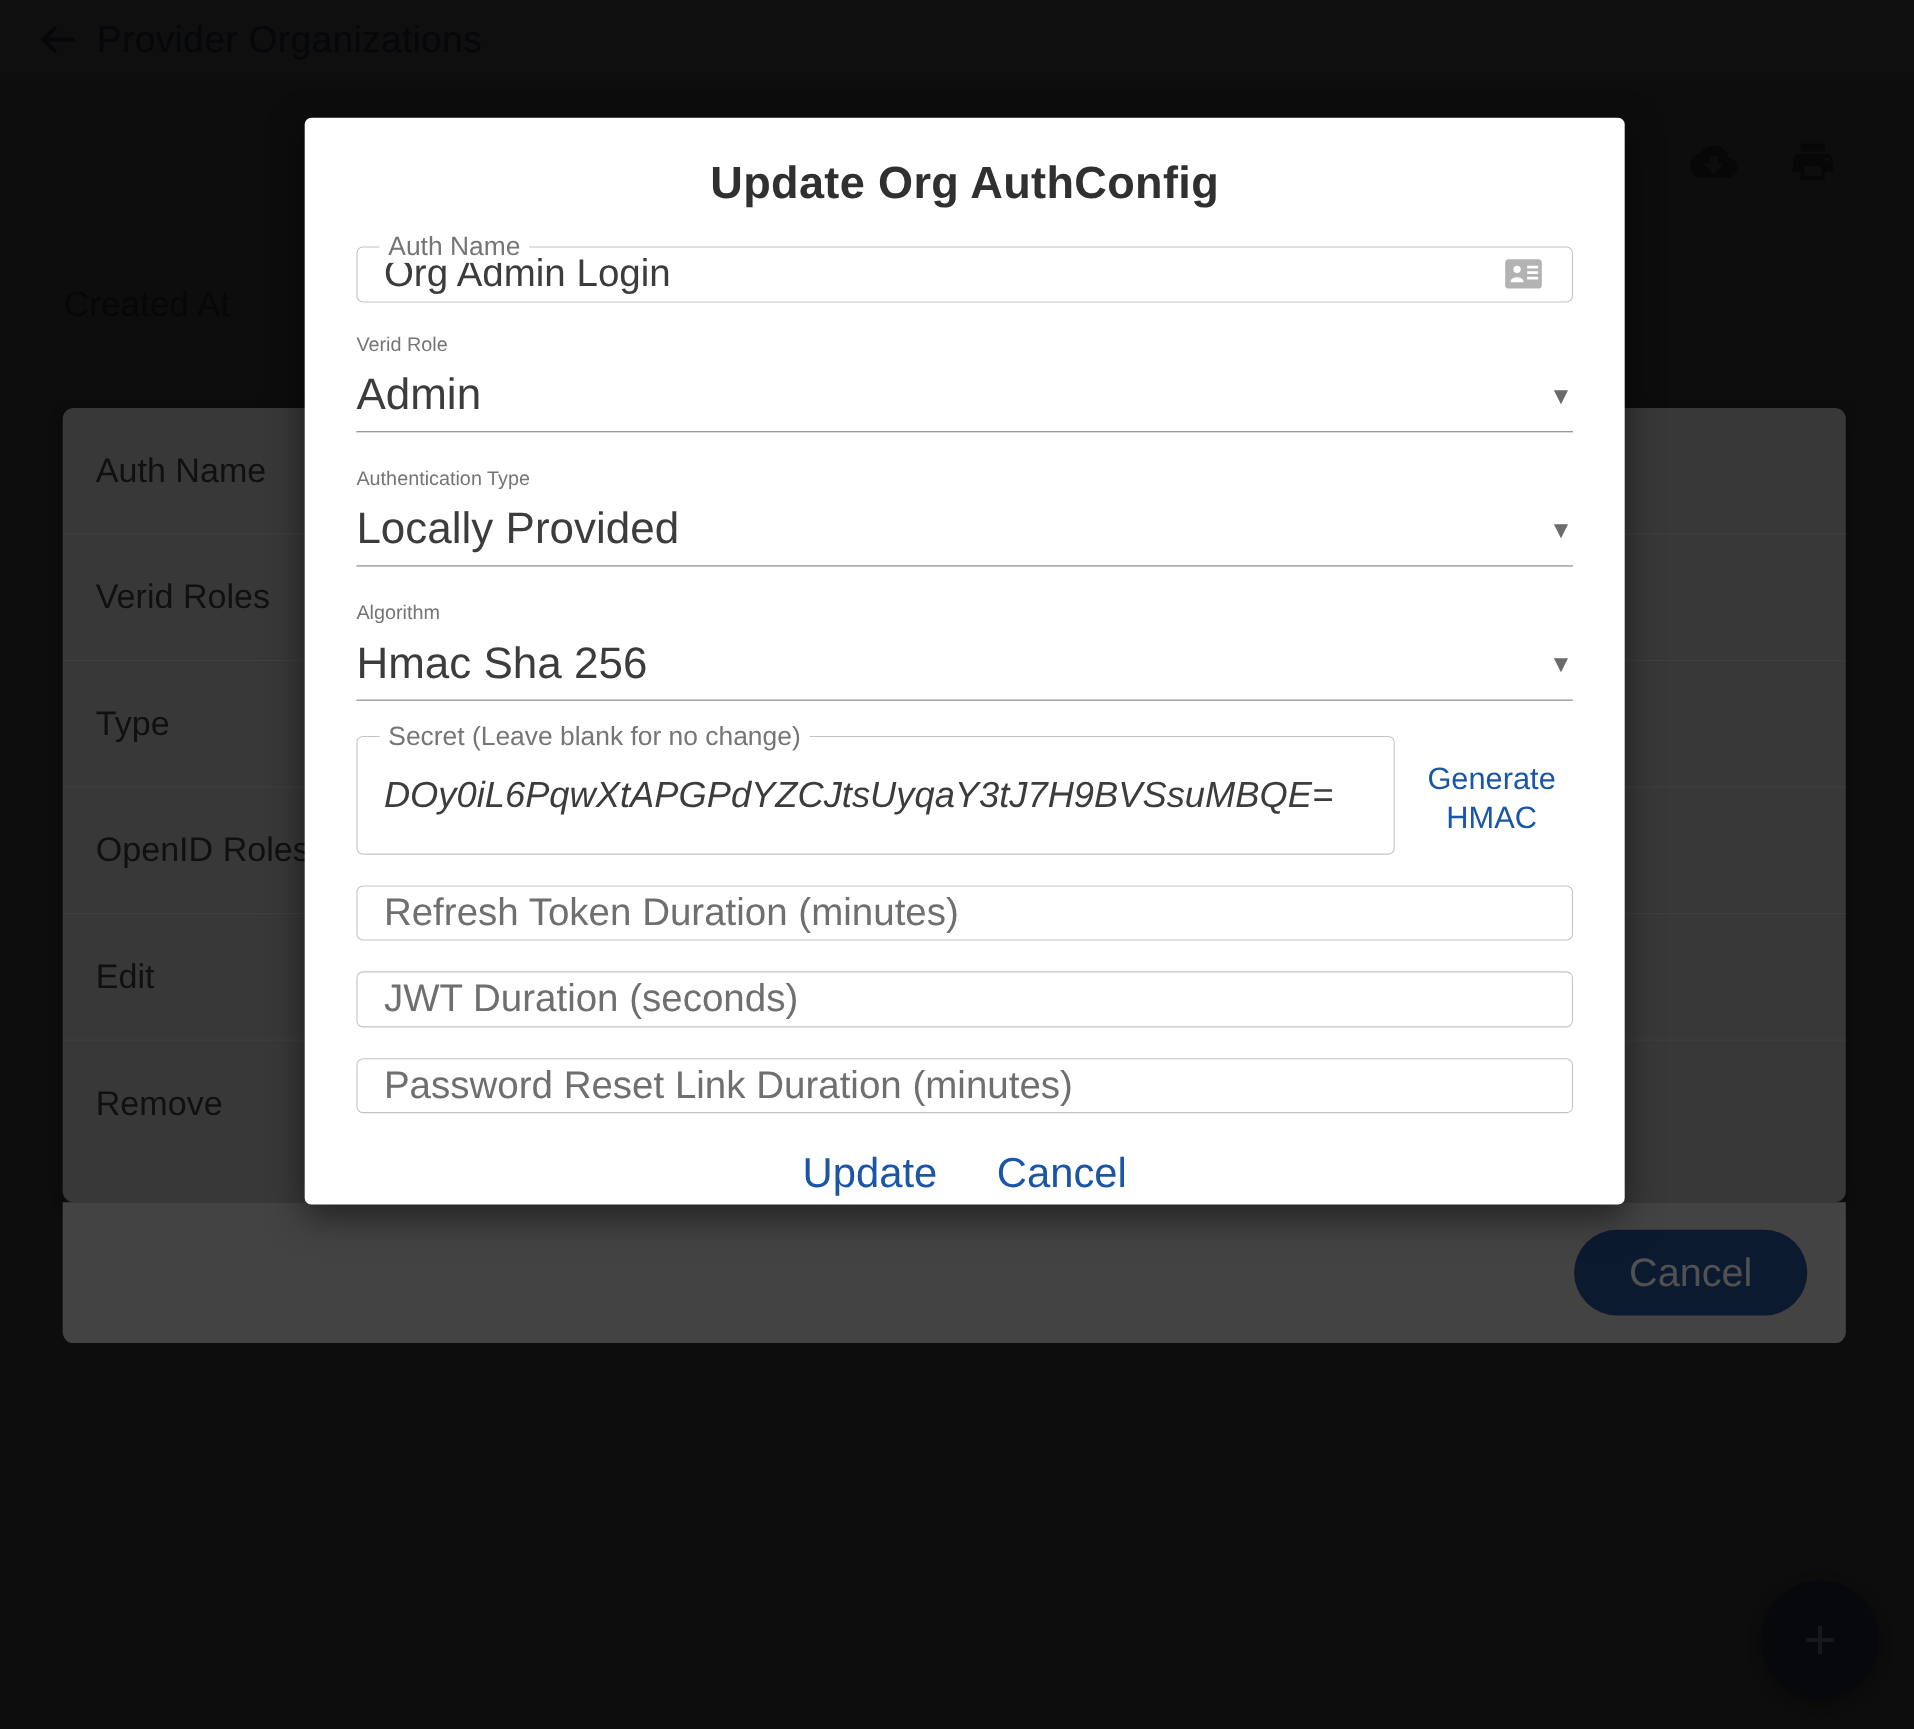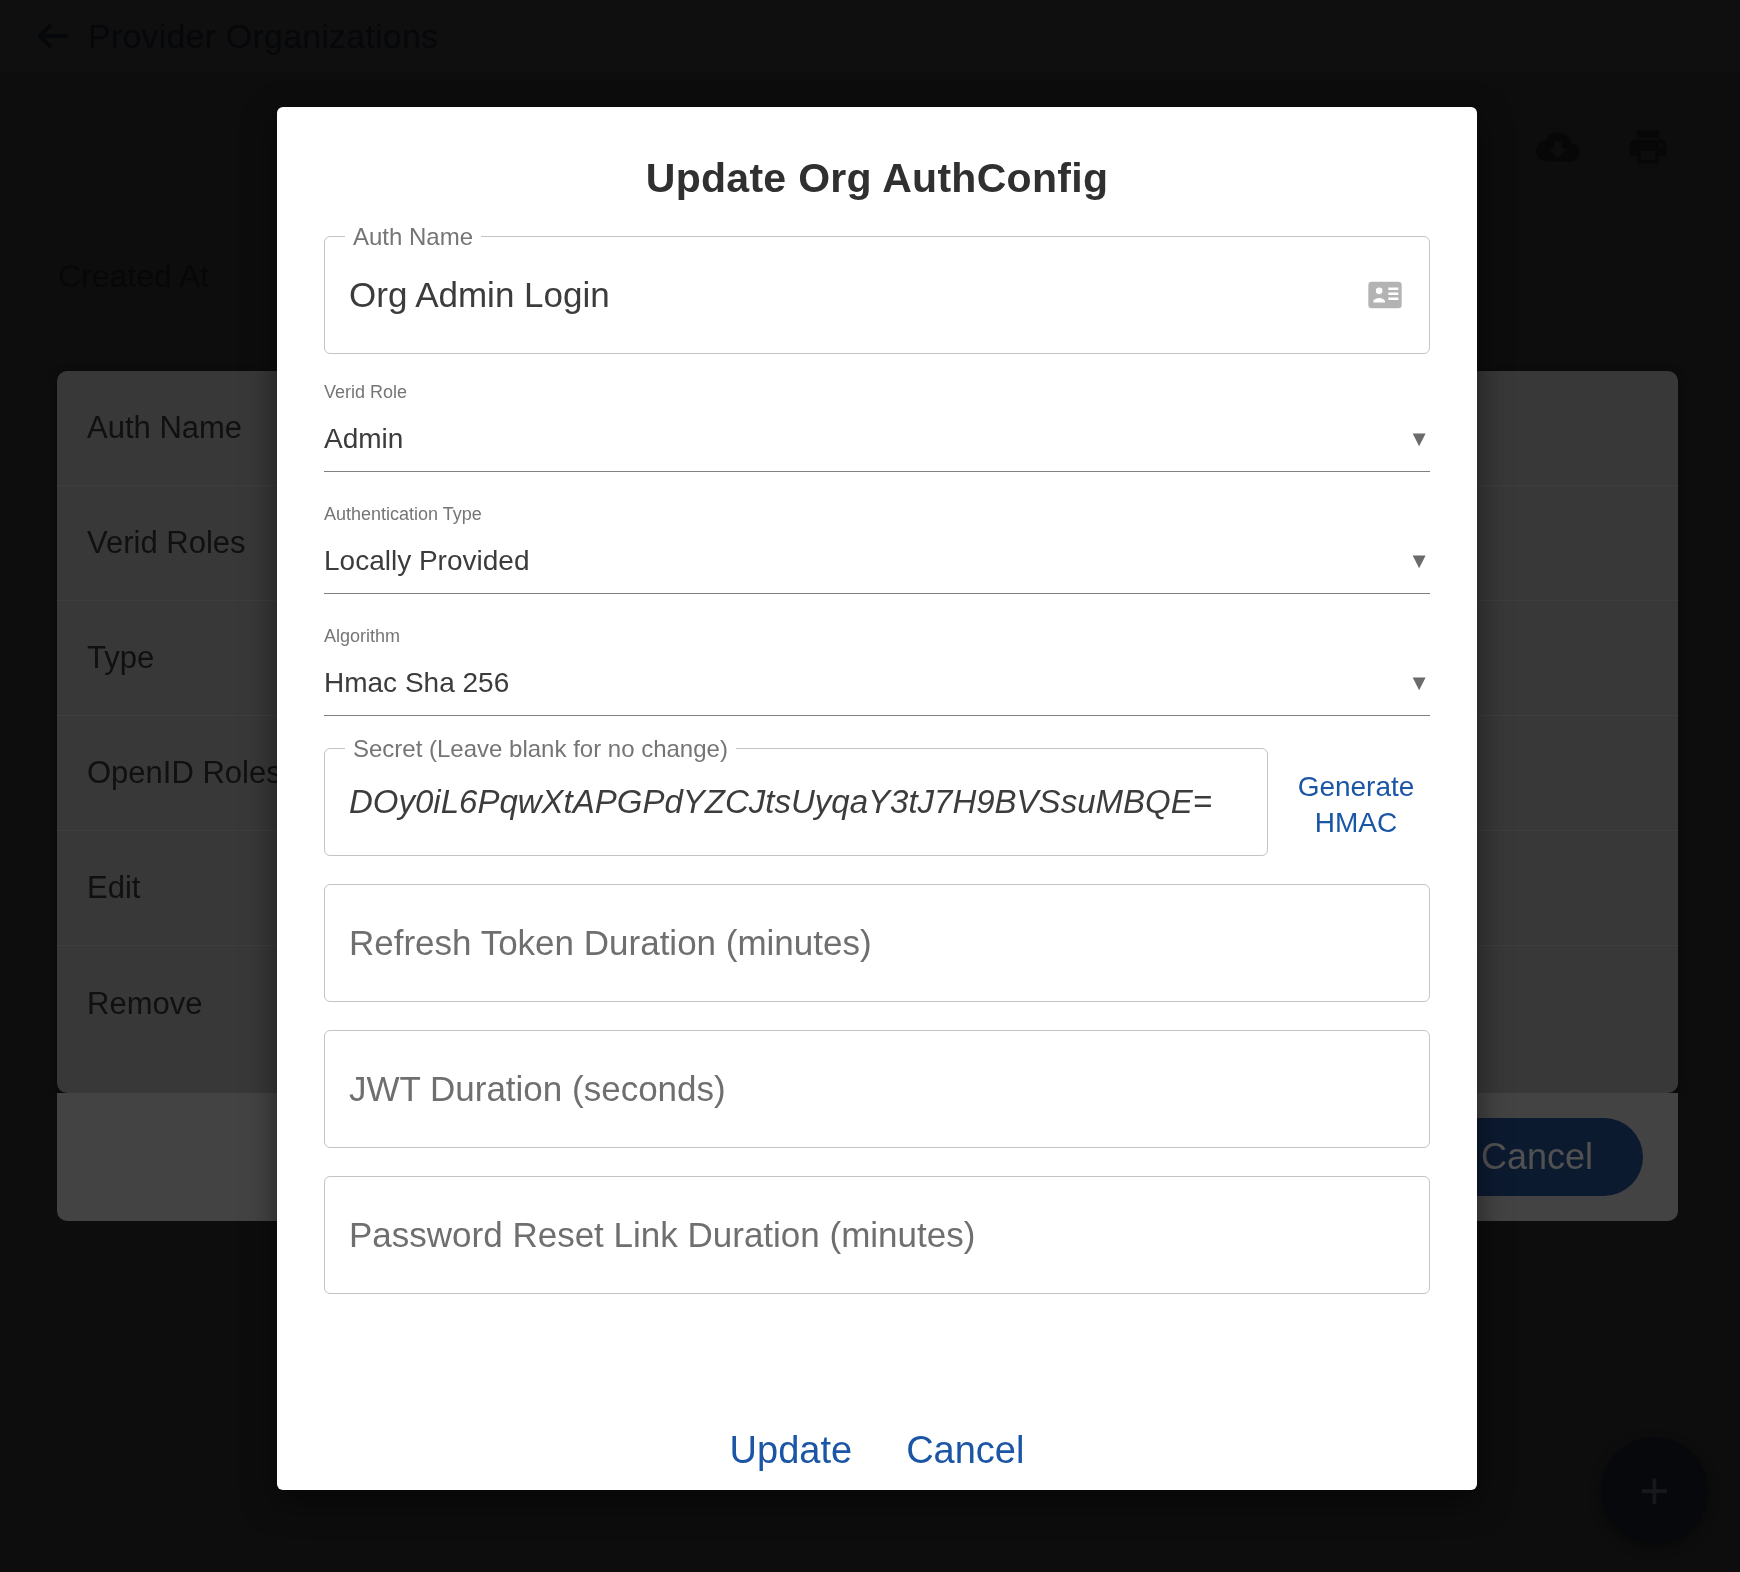--- a/index.html
+++ b/index.html
@@ -137,25 +137,25 @@
     inset: 0;
     background: rgba(0,0,0,.56);
   }
 
   
   .dialog {
     position: absolute;
     left: 277px;
     top: 107px;
     width: 1200px;
-    height: 1383px;
+    height: 988px;
     background: #ffffff;
     border-radius: 6px;
     box-shadow: 0 11px 32px rgba(0,0,0,.5);
-    padding: 12px 47px;
+    padding: 0 47px;
     display: flex;
     flex-direction: column;
   }
 
   .dialog-title {
     text-align: center;
     font-size: 41px;
     font-weight: bold;
     color: #303030;
     margin-top: 36px;
@@ -210,21 +210,21 @@
     font-size: 18px;
     color: #757575;
     margin-bottom: 10px;
   }
   .select-row {
     display: flex;
     align-items: center;
     height: 52px;
   }
   .select-value {
-    font-size: 28px;
+    font-size: 40px;
     color: #3c3c3c;
   }
   .select-caret {
     margin-left: auto;
     color: #6b6b6b;
     font-size: 22px;
     line-height: 1;
   }
 
   

